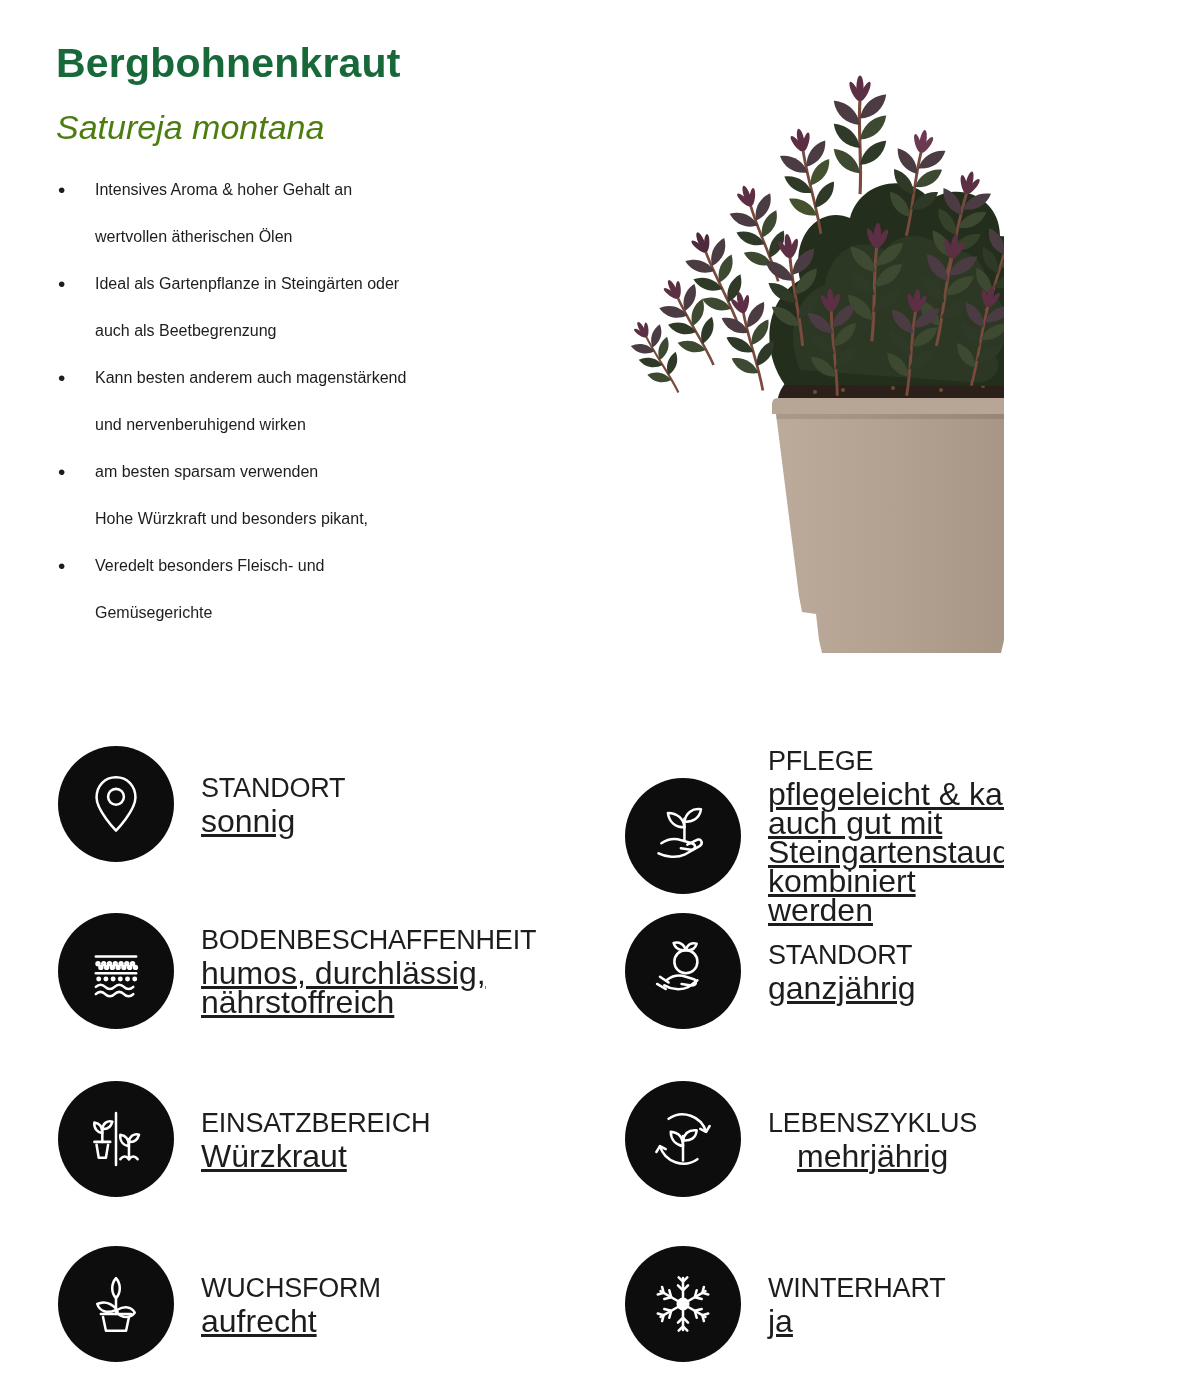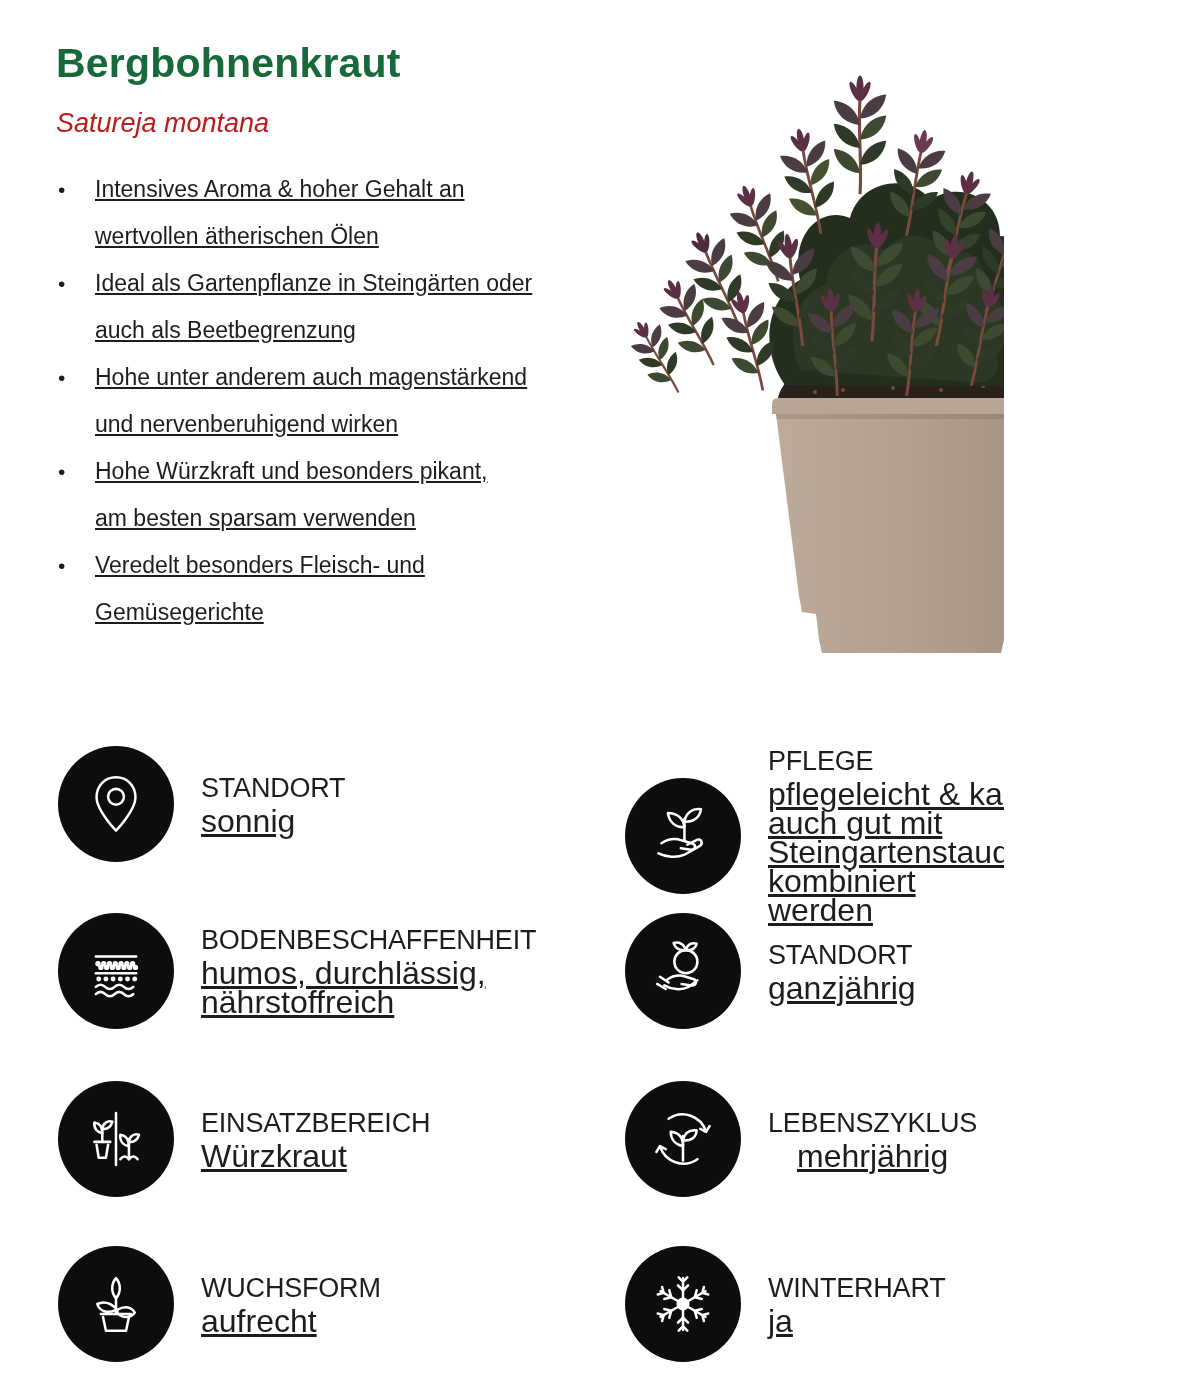--- a/index.html
+++ b/index.html
@@ -1,24 +1,24 @@
 <!DOCTYPE html>
 <html><head>
 <meta charset="utf-8">
 <style>
   html,body{margin:0;padding:0;background:#ffffff;}
   .page{position:relative;width:1004px;height:1400px;background:#fff;overflow:hidden;
         font-family:"Liberation Sans","DejaVu Sans",sans-serif;color:var(--text,#1d1d1b);border-radius:30px;}
   .title{position:absolute;left:56px;top:40px;font-size:41px;font-weight:700;
          color:var(--green,#17693a);letter-spacing:.2px;}
-  .subtitle{position:absolute;left:56px;top:108px;font-size:27px;font-style:italic;color:#b91c1c;}
+  .subtitle{position:absolute;left:56px;top:108px;font-size:34px;font-style:italic;color:#4d7c0f;}
   .bullets{position:absolute;left:56px;top:166px;width:560px;margin:0;padding:0;list-style:none;}
   .bullets li{position:relative;padding-left:39px;}
   .bullets li::before{content:"\2022";position:absolute;left:2px;top:0;font-size:21px;line-height:47px;color:#1d1d1b;}
-  .bullets .bl{font-size:23px;line-height:47px;white-space:nowrap;text-decoration:underline;}
+  .bullets .bl{font-size:16px;line-height:47px;white-space:nowrap;}
 
   .plant-photo{position:absolute;left:615px;top:40px;width:495px;height:645px;}
   .plant-photo svg{display:block;width:100%;height:100%;}
 
   .feature{position:absolute;display:flex;align-items:center;gap:27px;}
   .icon-circle{width:116px;height:116px;border-radius:50%;background:var(--circle,#0d0d0d);
                display:flex;align-items:center;justify-content:center;flex:0 0 auto;}
   .icon-circle svg{width:72px;height:72px;display:block;}
   .icon-circle svg *{stroke:#ffffff;fill:none;stroke-width:3.5;stroke-linecap:round;stroke-linejoin:round;}
   .icon-circle svg .fillw{fill:#ffffff;stroke:none;}
@@ -44,26 +44,26 @@
   <ul class="bullets">
       <li>
         <div class="bl">Intensives Aroma &amp; hoher Gehalt an</div>
         <div class="bl">wertvollen ätherischen Ölen</div>
       </li>
       <li>
         <div class="bl">Ideal als Gartenpflanze in Steingärten oder</div>
         <div class="bl">auch als Beetbegrenzung</div>
       </li>
       <li>
-        <div class="bl">Hohe unter anderem auch magenstärkend</div>
+        <div class="bl">Kann besten anderem auch magenstärkend</div>
         <div class="bl">und  nervenberuhigend wirken</div>
       </li>
       <li>
+        <div class="bl">am besten sparsam verwenden</div>
         <div class="bl">Hohe Würzkraft und besonders pikant,</div>
-        <div class="bl">am besten sparsam verwenden</div>
       </li>
       <li>
         <div class="bl">Veredelt besonders Fleisch- und</div>
         <div class="bl">Gemüsegerichte</div>
       </li>
     </ul>
 
   <div class="plant-photo">
     <svg viewBox="0 0 495 645">
       <defs>

